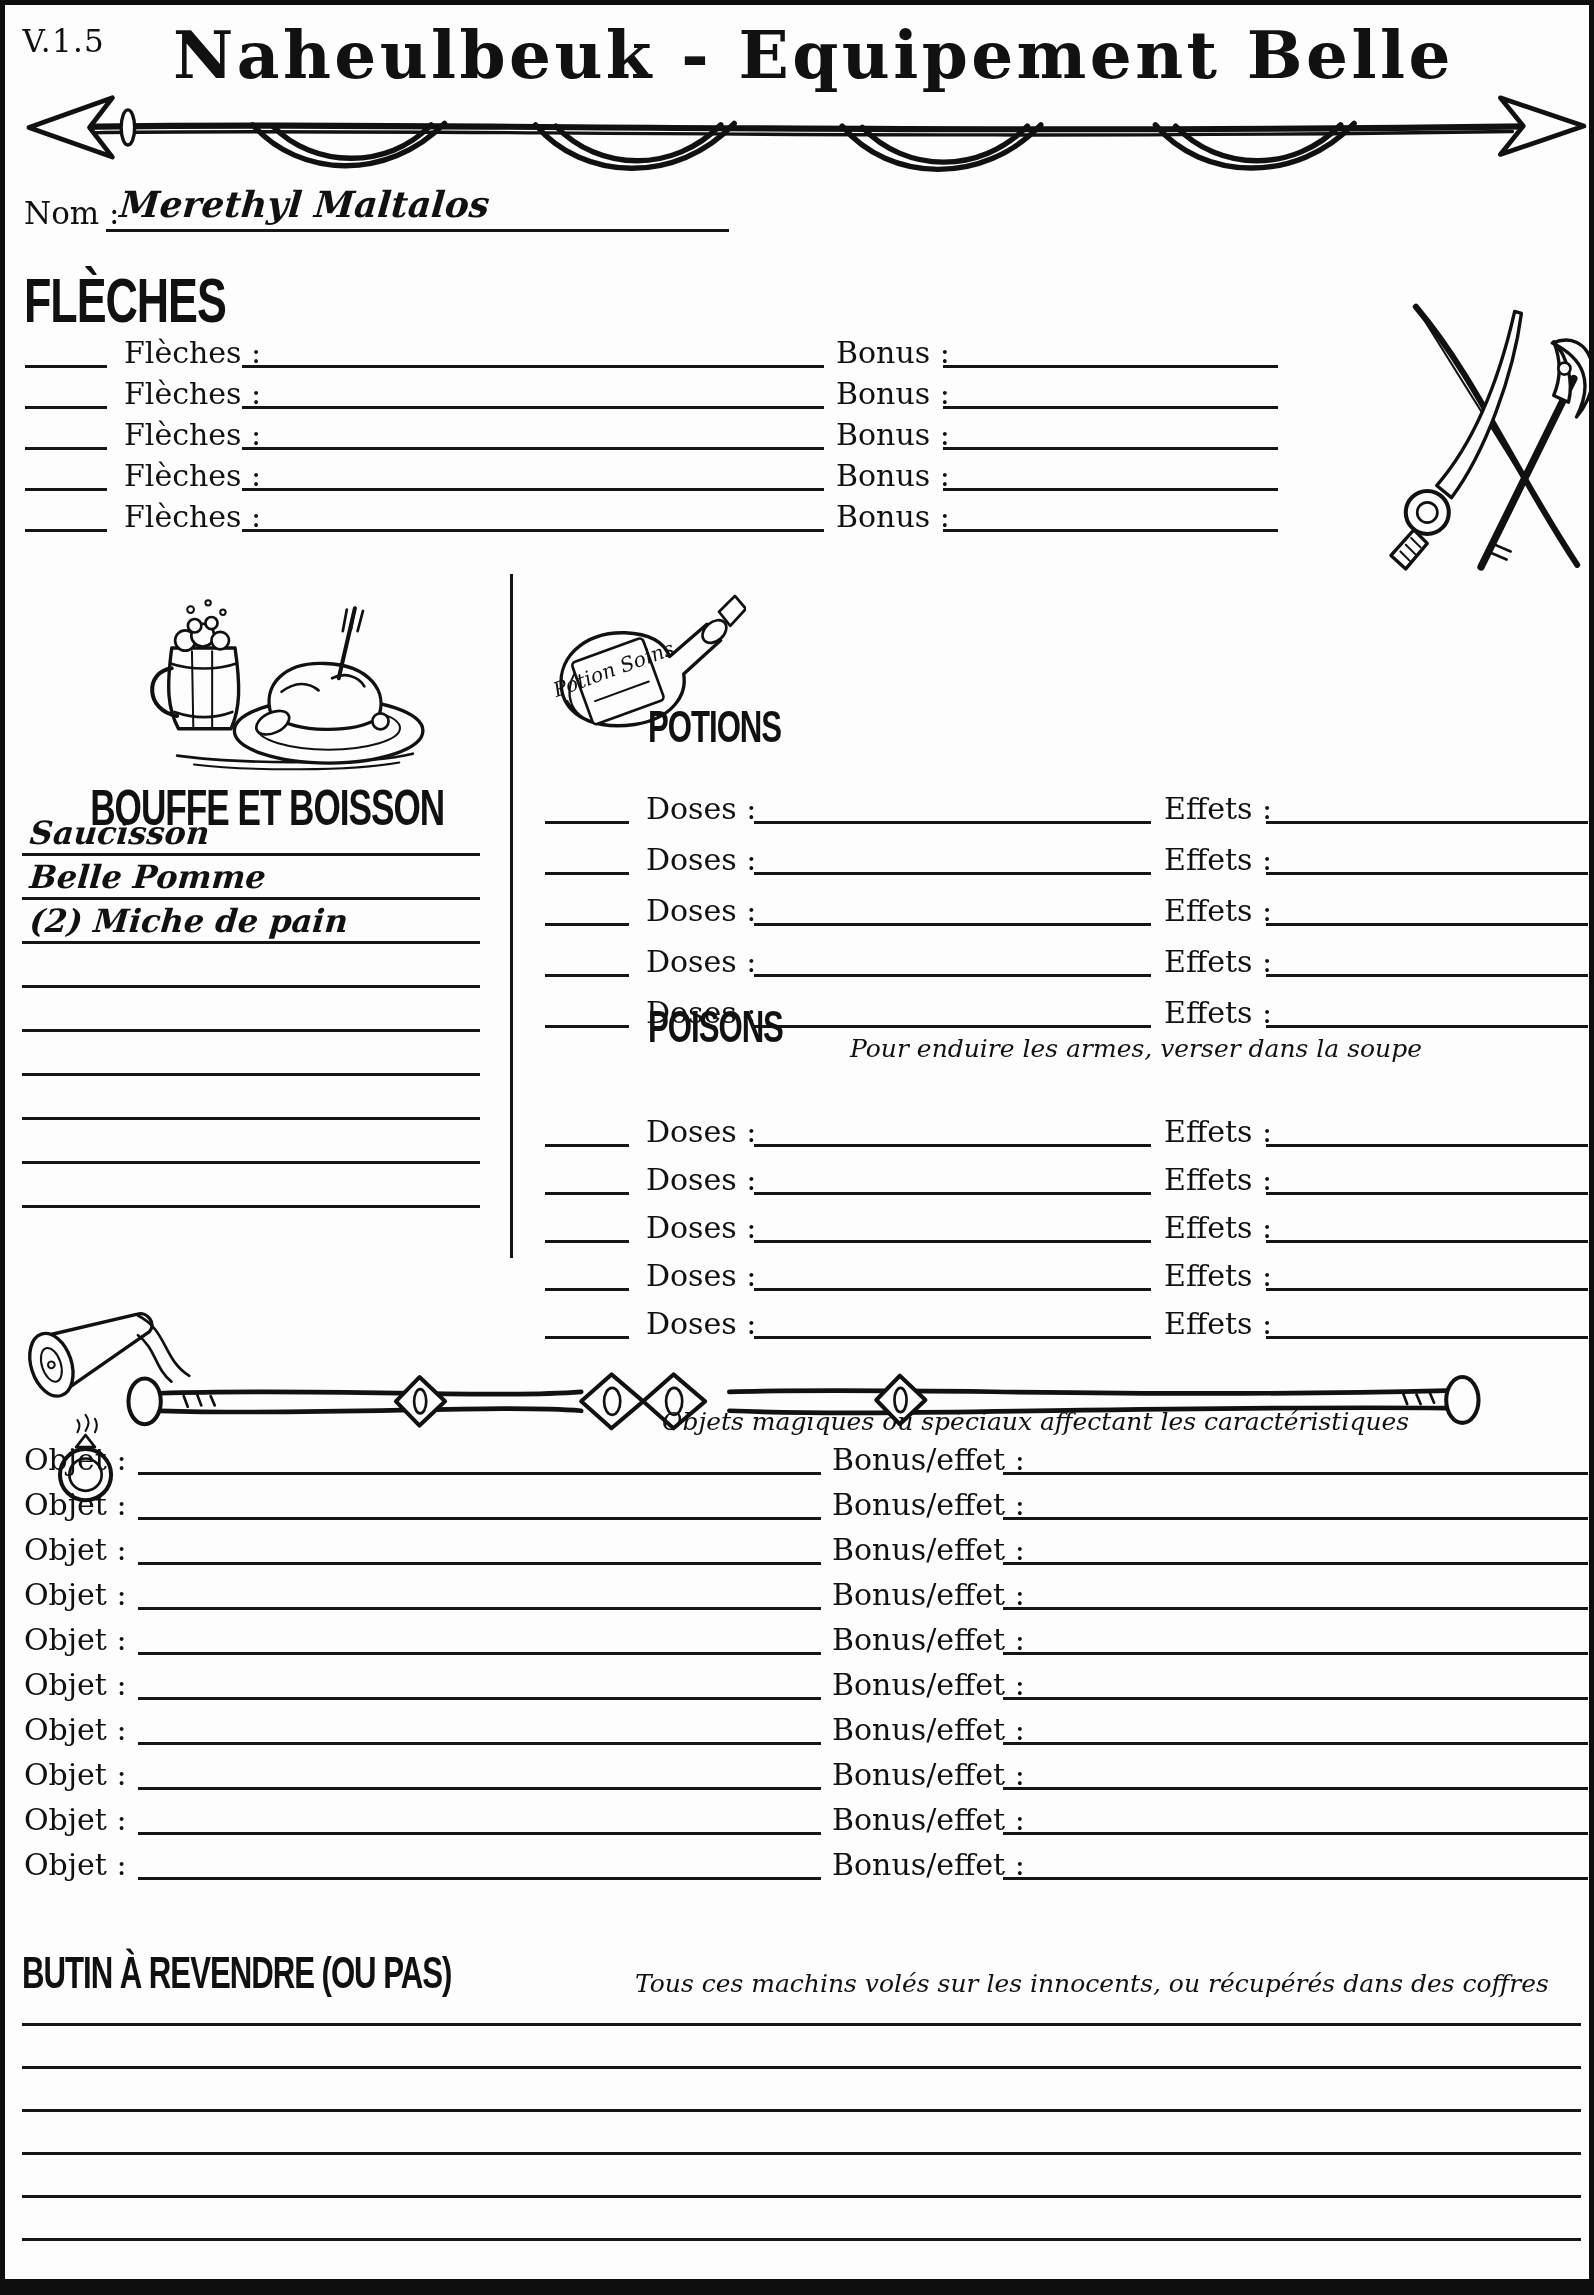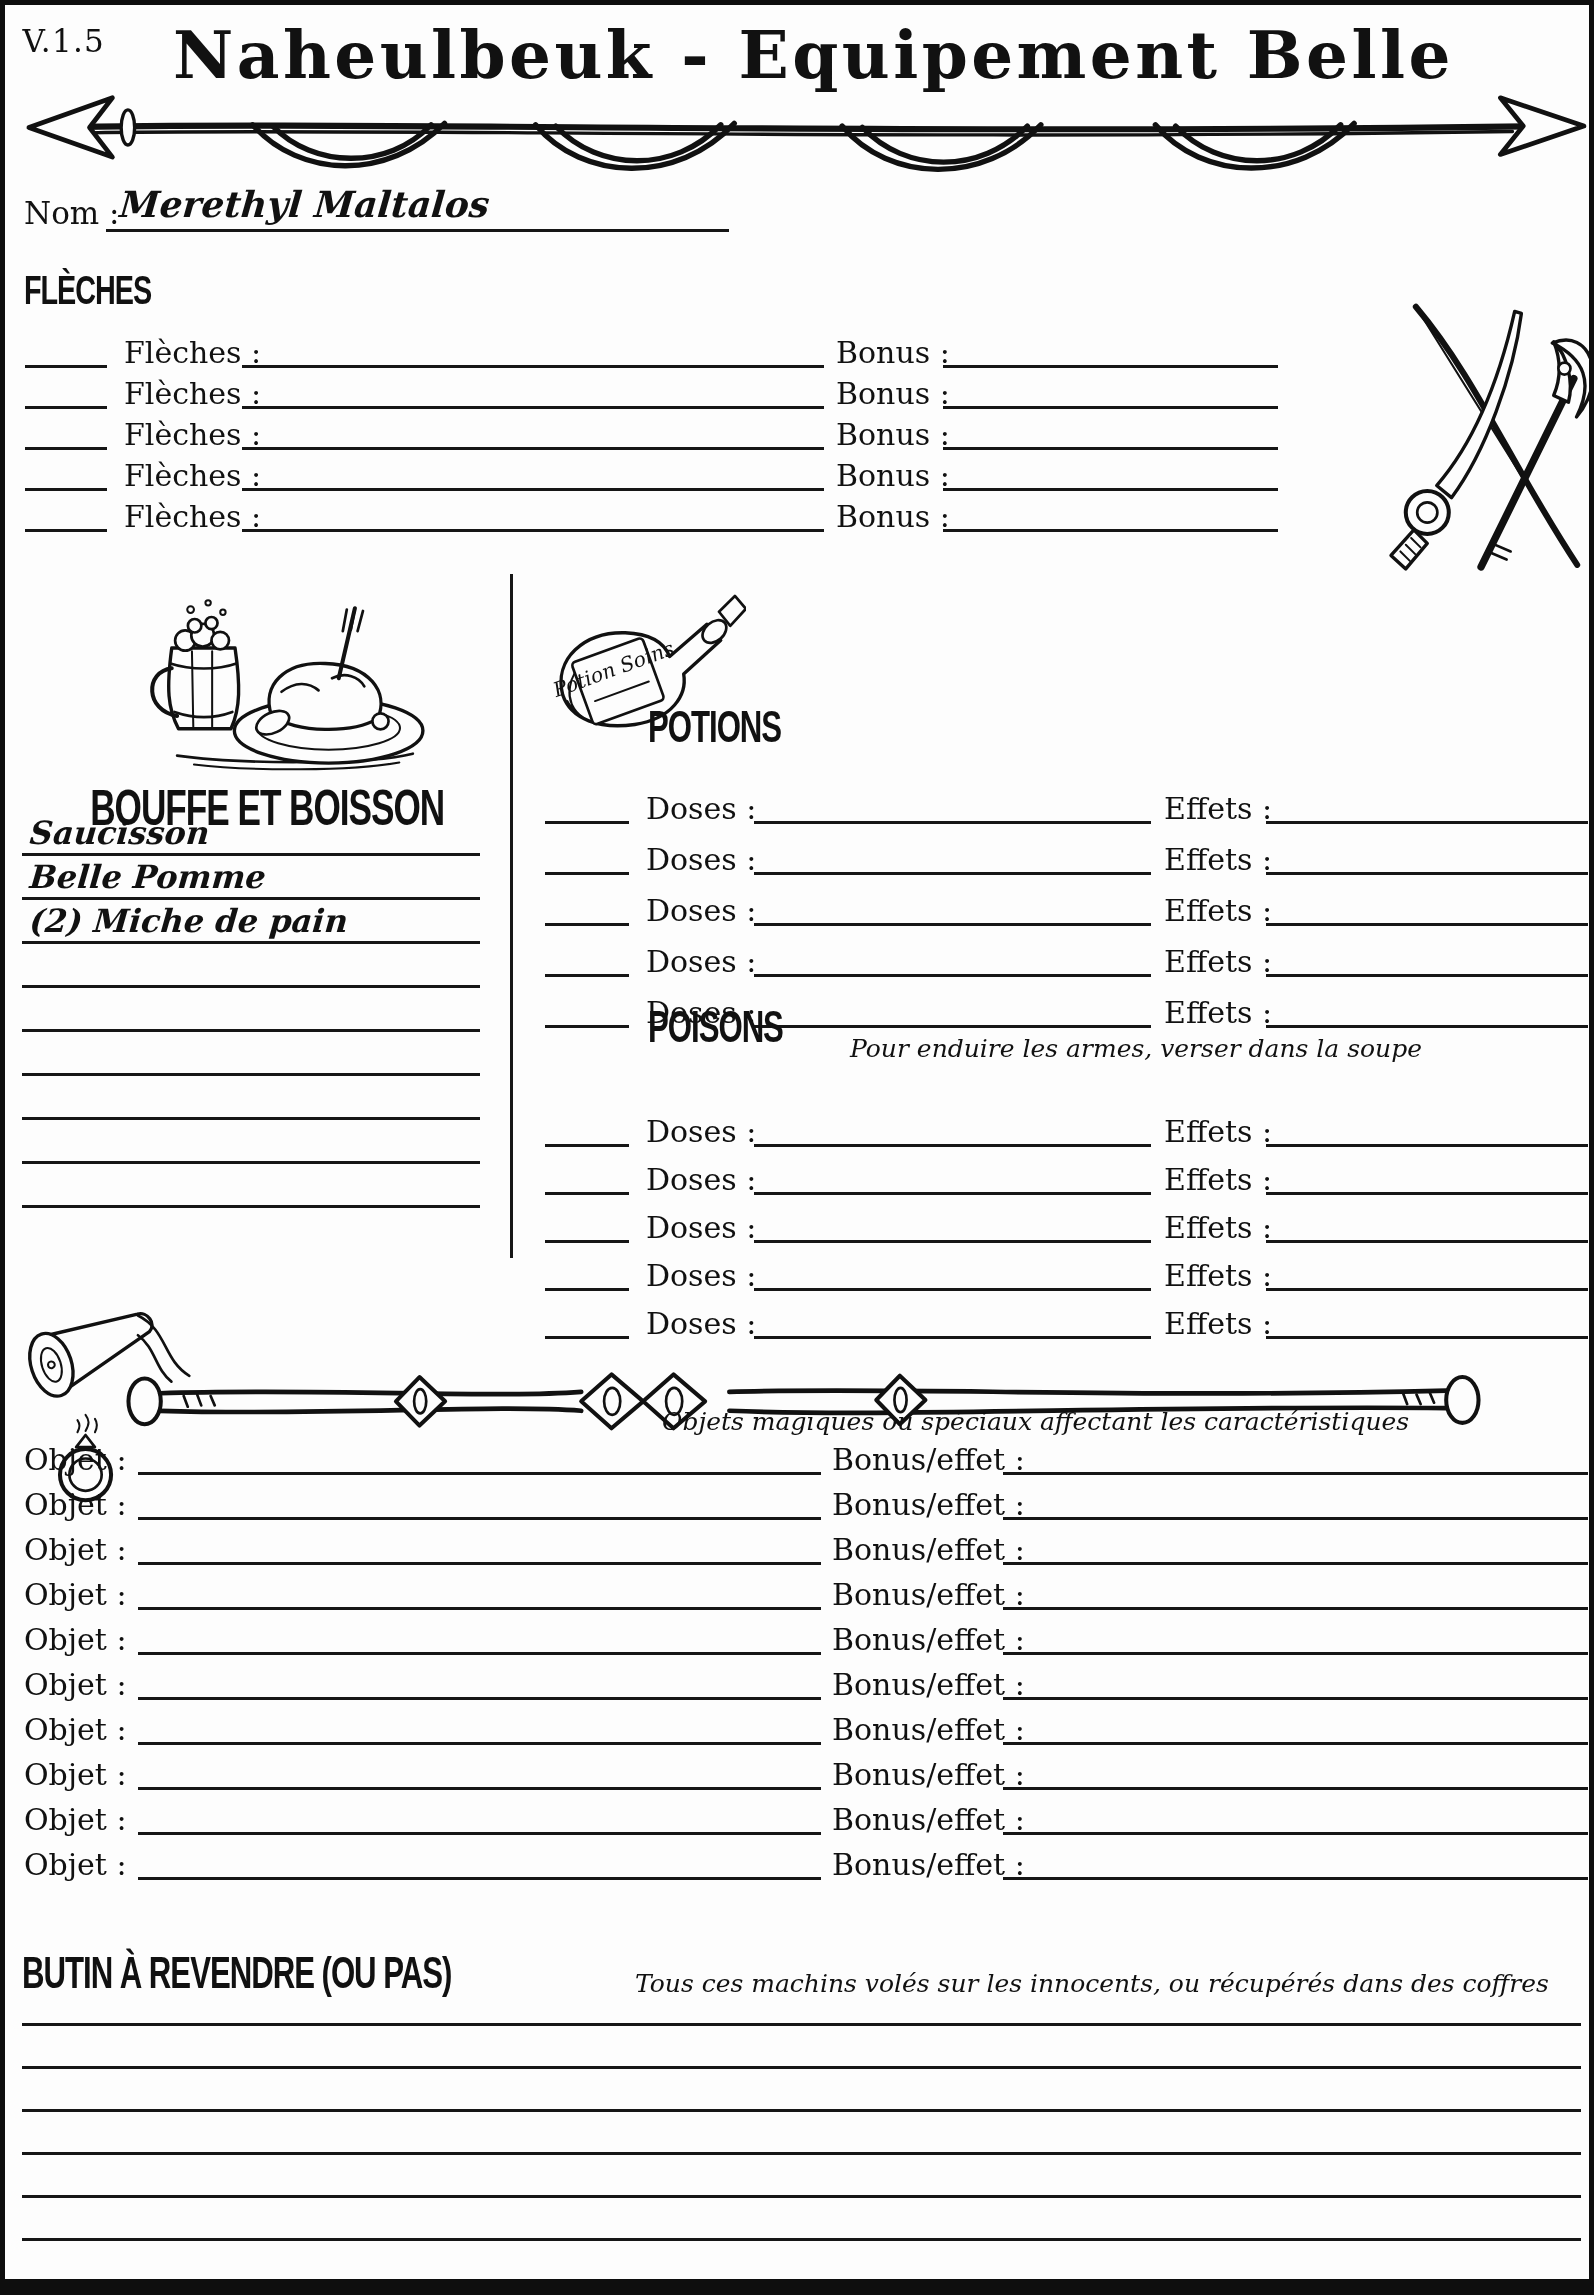--- a/index.html
+++ b/index.html
@@ -60,21 +60,21 @@
     <path class="stroke" stroke-width="8" d="M1235 58 C 1305 142, 1445 146, 1530 56"></path>
     <path class="stroke" stroke-width="8" d="M1265 60 C 1330 128, 1440 130, 1510 58"></path>
     <path class="stroke" stroke-width="8" d="M1700 56 C 1770 140, 1910 144, 1995 54"></path>
     <path class="stroke" stroke-width="8" d="M1730 58 C 1795 126, 1905 128, 1975 56"></path>
   </svg>
 
   <div class="abs" style="left:19px; top:190px; font-size:31px;">Nom :</div>
   <div class="abs hand" style="left:115px; top:178px; font-size:36px;">Merethyl Maltalos</div>
   <div class="ln" style="left:101px; top:224px; width:623px;"></div>
 
-  <div class="abs" style="left:19px; top:267px; font-size:36px;">
+  <div class="abs" style="left:19px; top:267px; font-size:56px;">
     <span class="h1">FLÈCHES</span>
   </div>
 
   <div class="abs" style="left:0; top:325px; width:1594px;">
       <div class="frow">
       <span class="rowline" style="left:20px; width:82px;"></span>
       <span class="lbl" style="left:119px;">Flèches :</span>
       <span class="rowline" style="left:237px; width:582px;"></span>
       <span class="lbl" style="left:831px;">Bonus :</span>
       <span class="rowline" style="left:938px; width:335px;"></span>

